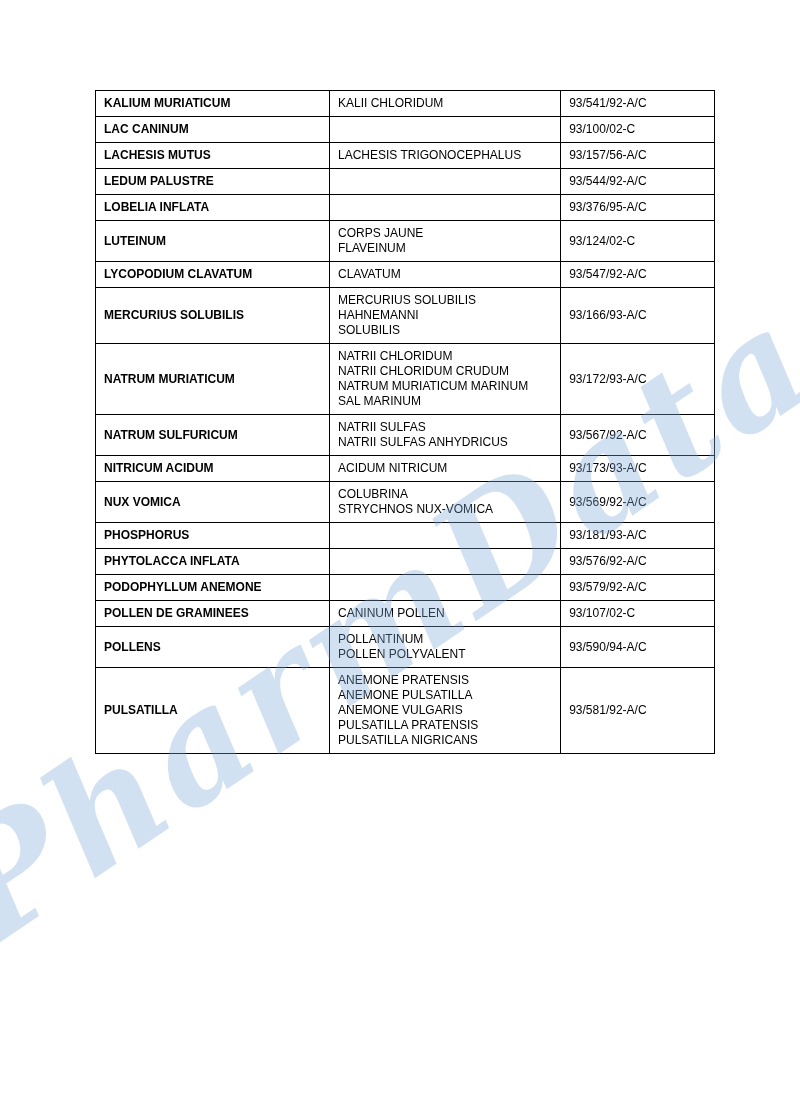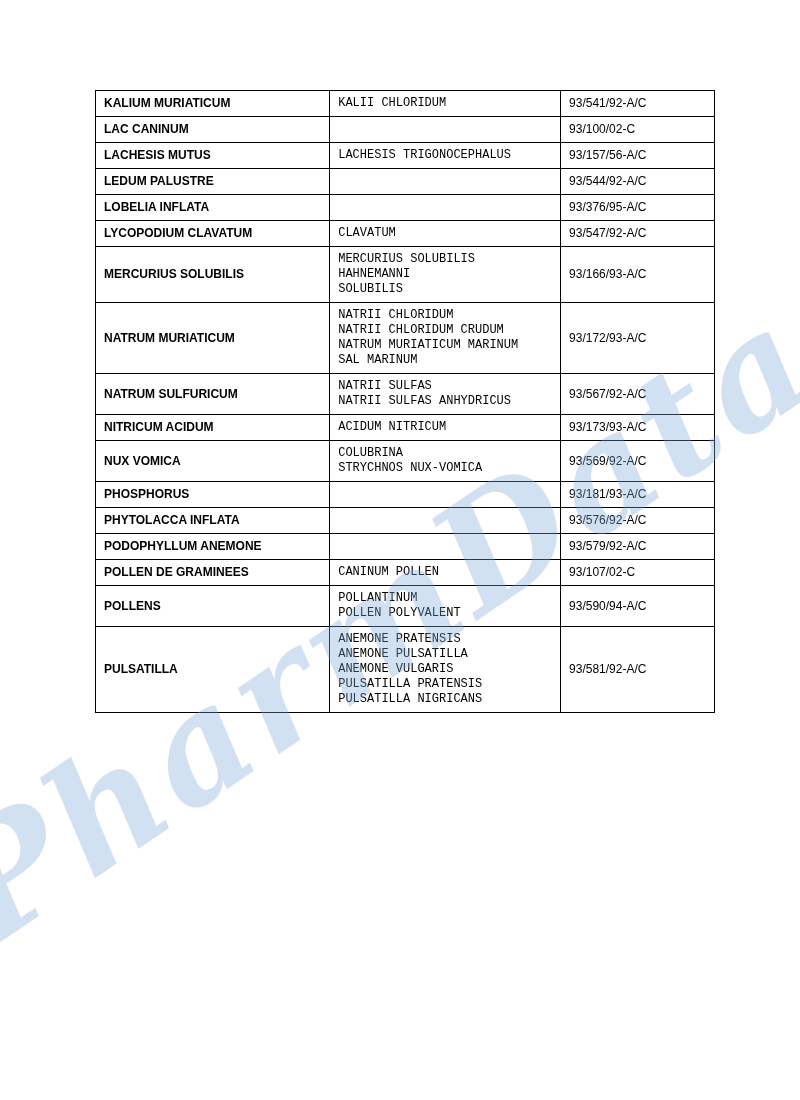--- a/index.html
+++ b/index.html
@@ -32,21 +32,20 @@
     vertical-align: middle;
     color: #000000;
     background: transparent;
   }
   .name-cell {
     font-weight: bold;
     width: 222px;
   }
   .syn-cell {
     width: 218px;
-    font-family: Liberation Mono, monospace;
   }
   .reg-cell {
     width: 140px;
   }
   .watermark {
     position: absolute;
     left: -140px;
     top: 480px;
     width: 1200px;
     transform: rotate(-34deg);
@@ -93,20 +92,28 @@
           <td class="name-cell">LEDUM PALUSTRE</td>
           <td class="syn-cell"></td>
           <td class="reg-cell">93/544/92-A/C</td>
         </tr>
         <tr>
           <td class="name-cell">LOBELIA INFLATA</td>
           <td class="syn-cell"></td>
           <td class="reg-cell">93/376/95-A/C</td>
         </tr>
         <tr>
+          <td class="name-cell">LUTEINUM</td>
+          <td class="syn-cell">
+            <div>CORPS JAUNE</div>
+            <div>FLAVEINUM</div>
+          </td>
+          <td class="reg-cell">93/124/02-C</td>
+        </tr>
+        <tr>
           <td class="name-cell">LYCOPODIUM CLAVATUM</td>
           <td class="syn-cell">
             <div>CLAVATUM</div>
           </td>
           <td class="reg-cell">93/547/92-A/C</td>
         </tr>
         <tr>
           <td class="name-cell">MERCURIUS SOLUBILIS</td>
           <td class="syn-cell">
             <div>MERCURIUS SOLUBILIS</div>

